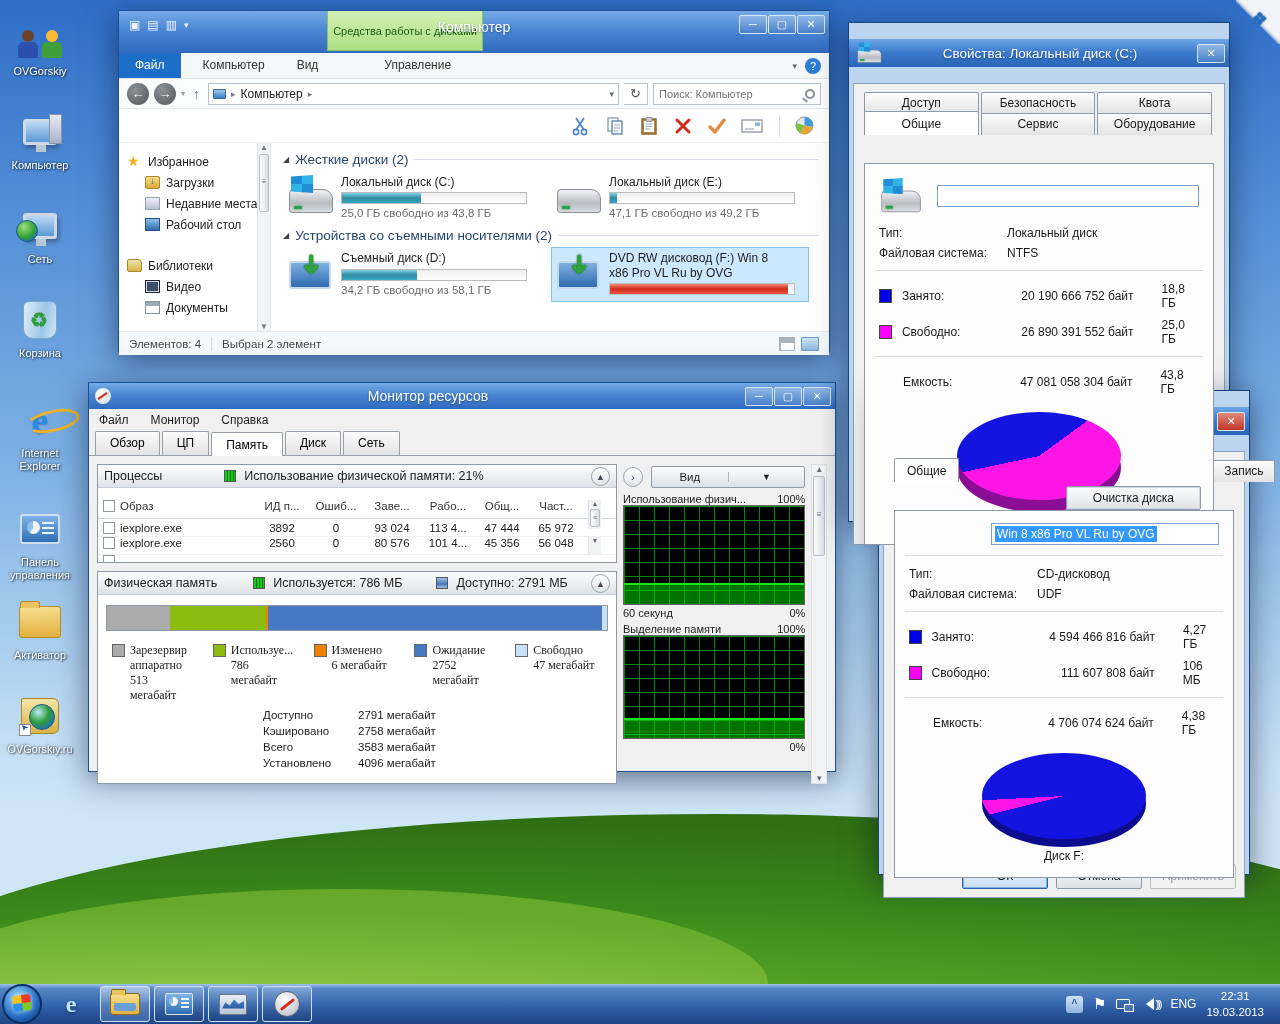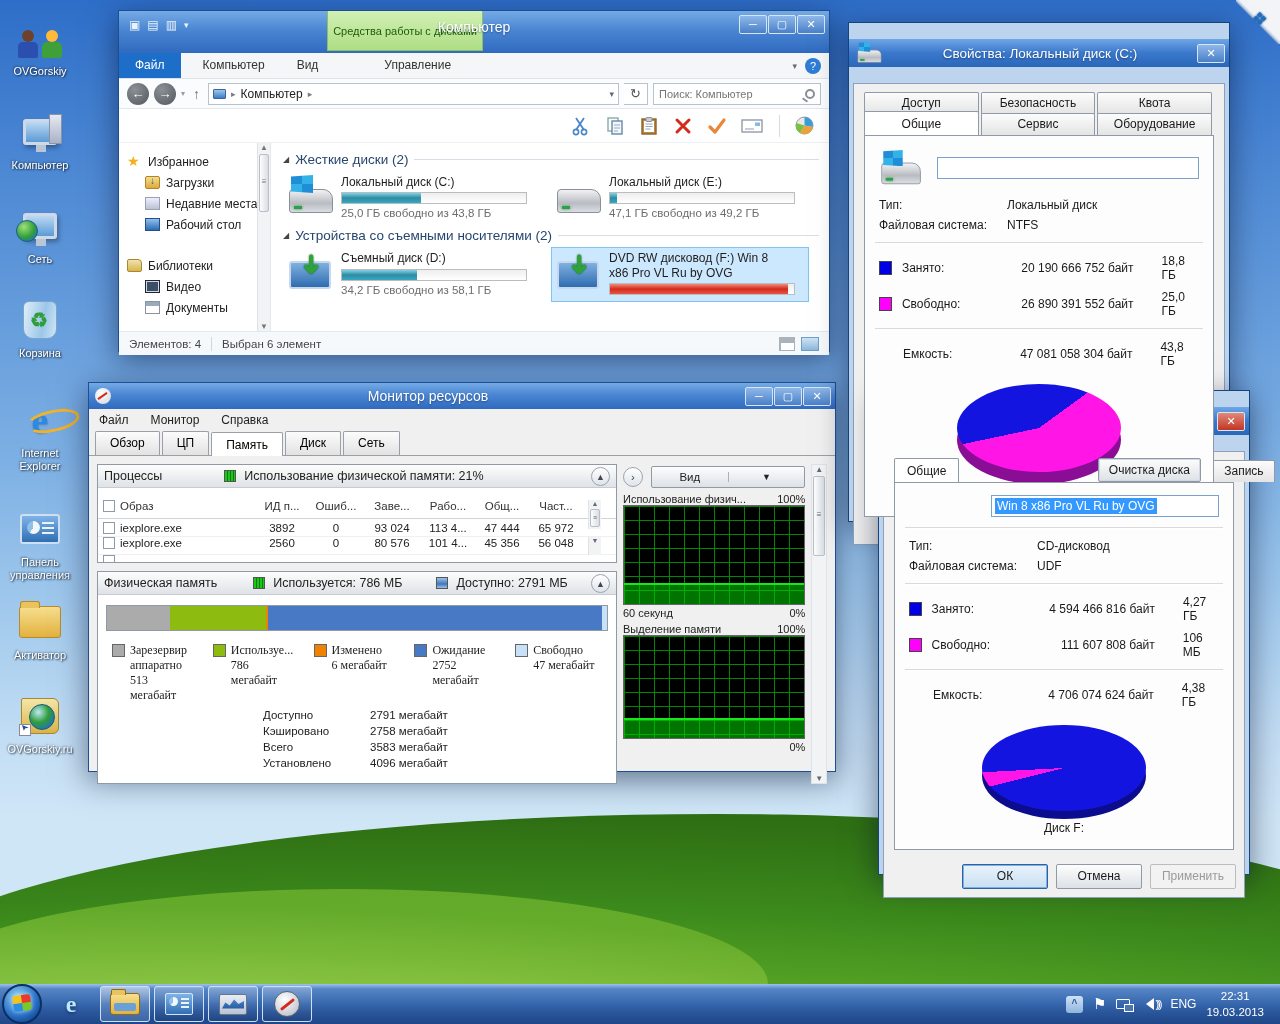--- a/index.html
+++ b/index.html
@@ -138,21 +138,21 @@
   .cb { width:12px; height:12px; border:1px solid #8f9aa6; background:#fff; margin-left:5px; }
   .miniscroll { grid-row:span 3; width:13px; background:#f2f3f5; border-left:1px solid #dfe3e8; height:100%; font-size:7px; color:#667; text-align:center; }
   .partial { height:7px; overflow:hidden; border-bottom:none; }
   .membar { margin:10px 8px 4px; height:26px; border:1px solid #8f9aa6; display:flex; background:#fff; }
   .membar i { height:100%; display:block; }
   .legend { display:flex; padding:8px 4px 2px 14px; gap:4px; }
   .litem { display:flex; gap:5px; font-size:12px; color:#222; width:97px;font-family:Liberation Serif, serif; }
   .litem .sq { width:13px; height:13px; border:1px solid #666; flex:none; margin-top:1px; }
   .litem .tx { white-space:pre-line; line-height:1.25; }
   .memstats { margin:4px 0 8px 165px; font-size:11.5px; color:#222; }
-  .memstats div { display:flex; height:16px;gap:12px; }
+  .memstats div { display:flex; height:16px; }
   .memstats .k { width:95px; }
   .graphcol { width:186px; display:flex; flex-direction:column; font-size:11.5px; color:#222; }
   .gctrl { display:flex; align-items:center; gap:8px; height:26px; }
   .expbtn { width:20px; height:20px; border-radius:50%; border:1px solid #9aa4b2; background:linear-gradient(#fff,#dfe4ea); text-align:center; line-height:18px; color:#445; }
   .viewbtn { flex:1; height:22px; border:1px solid #8f9aa6; border-radius:2px; background:linear-gradient(#fdfdfd,#dde1e6); display:flex; align-items:center; }
   .viewbtn span { flex:1; text-align:center; }
   .viewbtn .dd { width:18px; border-left:1px solid #aab2bc; text-align:center; font-size:9px; }
   .gtitle { display:flex; justify-content:space-between; margin-top:3px; font-size:11px; }
   .graph { position:relative; height:100px; background:#000; border:1px solid #666;
     background-image:repeating-linear-gradient(to right,rgba(0,150,0,.9) 0 1px,transparent 1px 15px),
@@ -168,39 +168,39 @@
   .propwin .tb { height:28px; background:linear-gradient(#6ea6e6,#3a78cc 50%,#2a67b8); margin:16px -4px; padding:0 2px; }
   .propwin .tb .title { text-align:center; font-size:13.5px; }
   #propf .tb .title { text-align:left; padding-left:6px; }
   .dlg { background:#f0f0f0; border:1px solid #8aa0bc; height:calc(100% - 32px); margin-top:4px; padding:8px 10px; position:relative; font-size:12px; color:#1a1a1a; }
   .tabrow { display:flex; }
   .dtab { border:1px solid #8f9aa6; border-bottom:none; border-radius:2px 2px 0 0; background:linear-gradient(#fcfcfc,#e4e4e4); padding:3px 0 4px; text-align:center; font-size:12px; }
   .backrow .dtab { flex:1; margin-right:2px; }
   .frontrow { margin-top:-1px; position:relative; }
   .frontrow .dtab { flex:1; margin-right:2px; }
   .dtab.on { background:#fff; position:relative; z-index:3; top:-2px; padding-top:5px; margin-bottom:-2px; }
-  .page { border:1px solid #8f9aa6; background:#fdfdfd; padding:12px 14px; position:relative; z-index:1; }
+  .page { border:1px solid #8f9aa6; background:#fdfdfd; padding:12px 14px; position:relative; z-index:1;margin-top:28px; }
   .volrow { display:flex; align-items:center; gap:12px; }
   .volrow input,.volbox { flex:1; height:22px; border:1px solid #7aa2cc; background:#fff; font-size:12px; padding:0 3px; font-family:inherit; display:flex; align-items:center; }
   .volbox .selText { background:#3399ff; color:#fff; padding:1px 2px; }
   .kv { display:flex; margin-top:10px; }
   .kv .k { width:128px; }
   .dhr { border-top:1px solid #d9d9d9; border-bottom:1px solid #fff; margin:10px -4px; }
   .sizer { display:flex; align-items:center; margin-top:8px; }
   .sizer .sq { width:14px; height:14px; border:1px solid #444; margin-right:10px; }
   .sizer .k { width:104px; }
   .sizer .b { width:150px; text-align:right; }
   .sizer .g { margin-left:28px; }
   .caprow .k { width:118px; padding-left:24px; }
   .pie3d { position:relative; width:180px; height:110px; margin:6px auto 0; }
   .pierim { position:absolute; left:8px; top:22px; width:164px; height:88px; border-radius:50%; background:#8a0d96; }
   #propf .pierim { background:#0c0c8e; }
   .pietop { position:absolute; left:8px; top:10px; width:164px; height:88px; border-radius:50%; }
   .pielbl { text-align:center; margin-top:2px; }
-  .cleanbtn { position:absolute; right:12px; bottom:34px; padding:4px 10px; border:1px solid #8f9aa6; border-radius:2px; background:linear-gradient(#fdfdfd,#dde1e6); font-size:12px; box-shadow:0 0 0 1px #cfd8e4 inset; }
+  .cleanbtn { position:absolute; right:12px; bottom:34px; padding:4px 26px; border:1px solid #8f9aa6; border-radius:2px; background:linear-gradient(#fdfdfd,#dde1e6); font-size:12px; box-shadow:0 0 0 1px #cfd8e4 inset; }
   .btnrow { position:absolute; left:0; right:0; bottom:8px; display:flex; justify-content:flex-end; gap:8px; padding-right:8px; }
   .pbtn { width:86px; height:25px; border:1px solid #8f9aa6; border-radius:2px; background:linear-gradient(#fdfdfd,#dde1e6); font-size:12px; text-align:center; line-height:23px; }
   .pbtn.def { border:1px solid #2a62a8; box-shadow:0 0 0 1px #7fb0e0 inset; background:linear-gradient(#eaf3fc,#c8dff2); }
   .pbtn.dis { color:#9a9a9a; background:#f2f2f2; border-color:#bcbcbc; }
   
   .taskbar { position:absolute; left:0; right:0; bottom:0; height:40px;
     background:linear-gradient(#9ec2ea 0%,#5585c6 12%,#3a6bb0 45%,#2a569c 70%,#1f4788 100%); display:flex; align-items:center; }
   .orb { width:40px; height:40px; border-radius:50%; margin-left:2px; background:radial-gradient(circle at 38% 30%,#8fd0f4,#2a72c8 55%,#0d3f86 90%); border:2px solid #0c2f62; position:relative; }
   .orbflag { position:absolute; left:9px; top:9px; width:18px; height:16px; transform:rotate(-8deg);
     background:conic-gradient(#e83a2a 0 25%,#7ac82a 0 50%,#2a8ee8 0 75%,#f2c21e 0 100%); border-radius:3px; filter:drop-shadow(0 0 2px rgba(255,255,255,.6)); }
@@ -478,21 +478,21 @@
                   <i style="width: 97%;"></i>
                 </div>
             </div>
           </div>
         </div>
       </div>
     </div>
     <div class="statusbar">
       <span>Элементов: 4</span>
       <span class="sep"></span>
-      <span>Выбран 6 элемент</span>
+      <span>Выбран 2 элемент</span>
       <div class="viewicons">
         <span class="vic1"></span>
         <span class="vic2"></span>
       </div>
     </div>
   </div>
 
   <div class="win" id="resmon">
     <div class="tb">
       <div class="rmico"></div>

